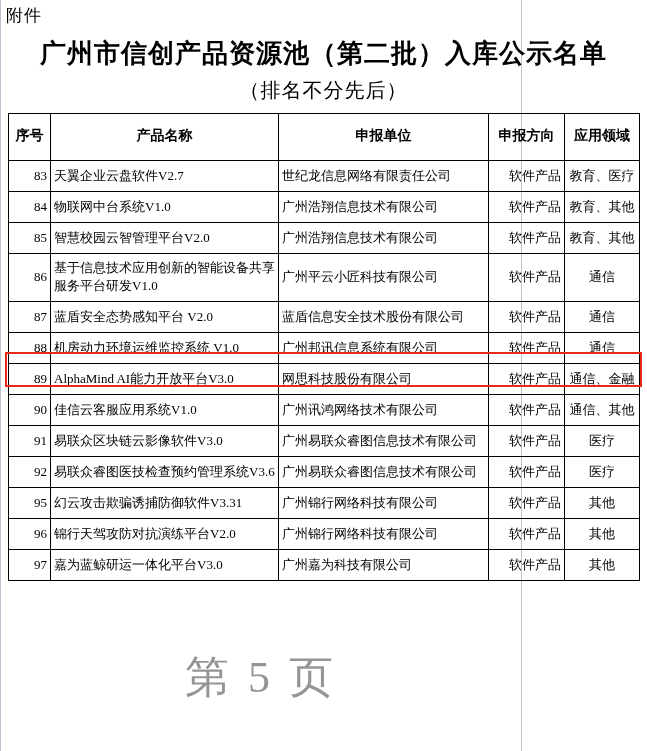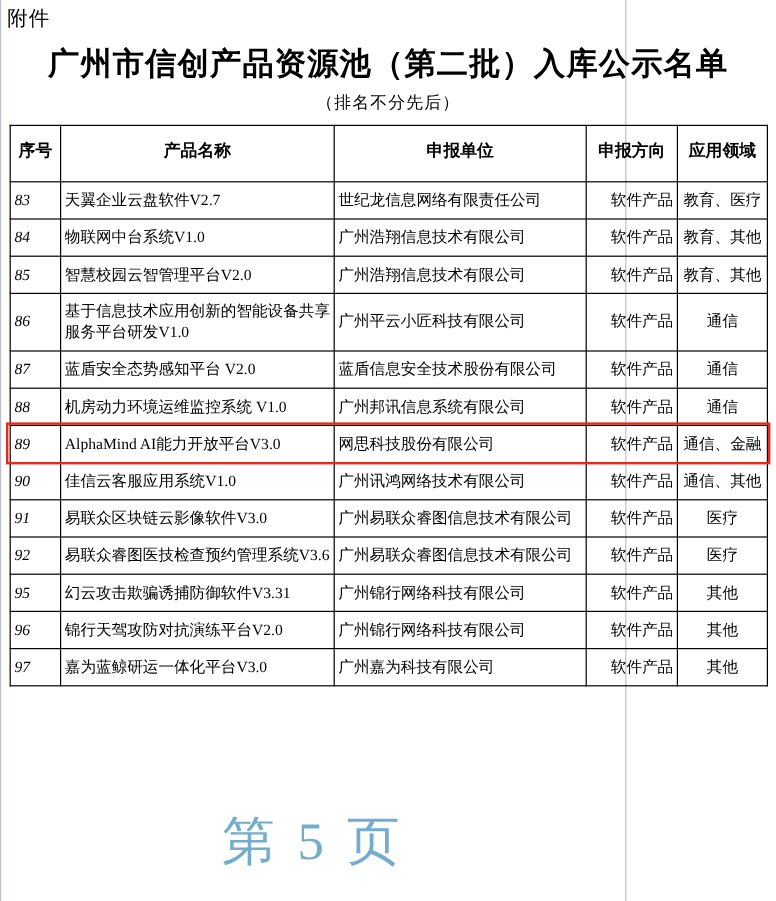--- a/index.html
+++ b/index.html
@@ -54,21 +54,21 @@
   .doc-title {
     font-family: Liberation Serif, serif;
     font-size: 26px;
     font-weight: bold;
     letter-spacing: 1px;
     line-height: 1.25;
     white-space: nowrap;
   }
   .doc-subtitle {
     font-family: "Liberation Serif", serif;
-    font-size: 14px;
+    font-size: 20px;
     margin-top: 6px;
     letter-spacing: 1px;
   }
   table.main {
     border-collapse: collapse;
     width: 631px;
     margin-top: 9px;
     table-layout: fixed;
   }
   table.main th, table.main td {
@@ -84,21 +84,21 @@
     text-align: center;
     font-size: 14px;
     height: 38px;
   }
   col.c-seq  { width: 42px; }
   col.c-name { width: 228px; }
   col.c-unit { width: 210px; }
   col.c-dir  { width: 76px; }
   col.c-area { width: 75px; }
 
-  td.seq  { text-align: left; font-size: 13.5px; font-style: italic; }
+  td.seq  { text-align: right; font-size: 13.5px; }
   td.name { text-align: left; padding-left: 8px; font-size: 13.5px; }
   td.unit { text-align: left; font-size: 13.5px; }
   td.dir  { text-align: right; font-size: 12.5px; }
   td.area { text-align: center; font-size: 12.5px; }
 
   tr.row { height: 31px; }
   tr.row.tall { height: 48px; margin-left: 36px; }
 
   
   .highlight-box {
@@ -108,25 +108,25 @@
     width: 637px;
     height: 36px;
     border: 2px solid #e8291c;
     box-sizing: border-box;
     pointer-events: none;
     z-index: 5;
   }
   .watermark {
     position: absolute;
     left: 50%;
-    top: 672px;
+    top: 648px;
     transform: translateX(-50%);
     font-family: "Liberation Serif", serif;
     font-size: 44px;
-    color: #0369a1;
+    color: #404040;
     opacity: 0.55;
     letter-spacing: 4px;
     z-index: 1;
     pointer-events: none;
     white-space: nowrap;
   }
 </style>
 </head>
 <body>
 

